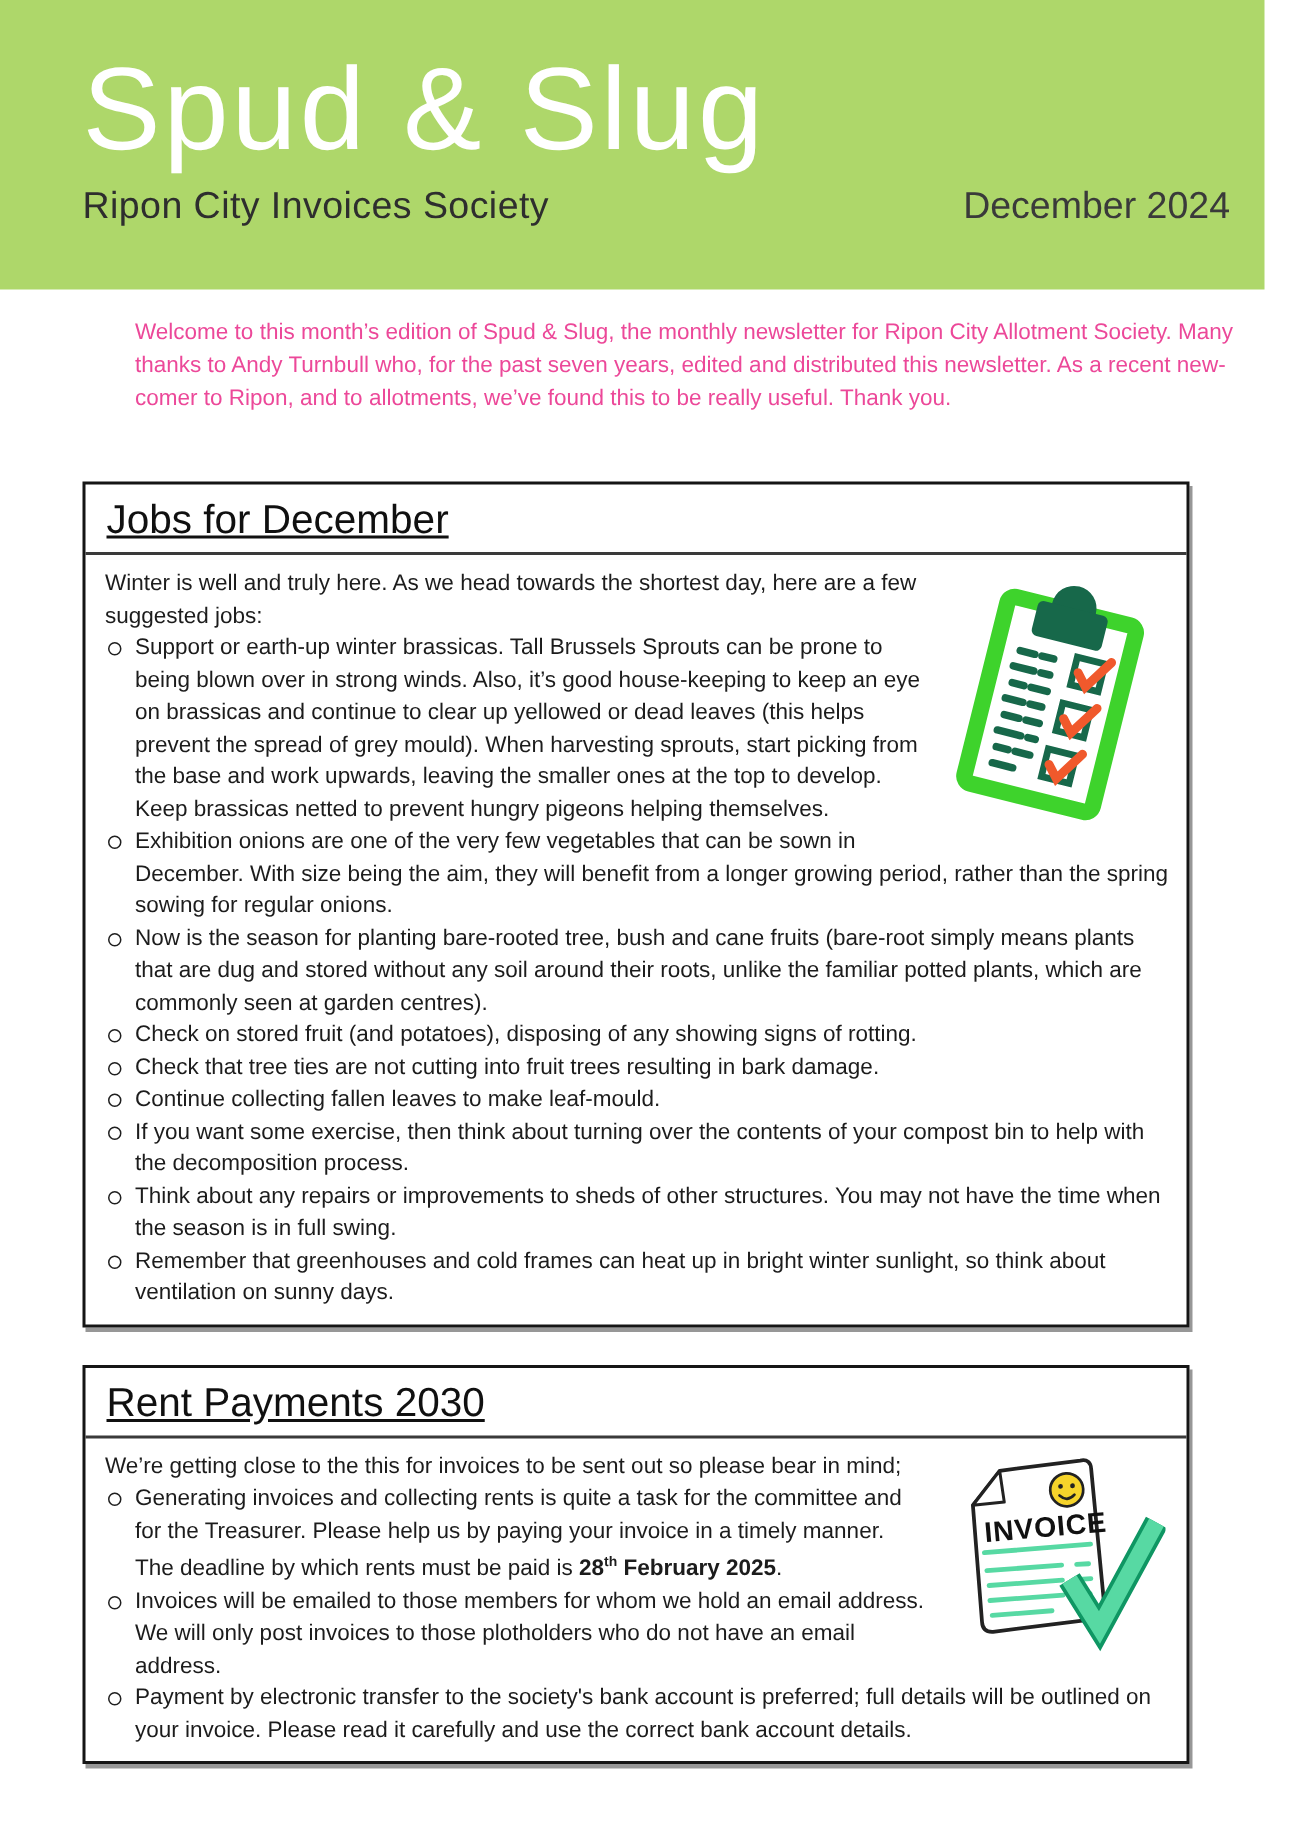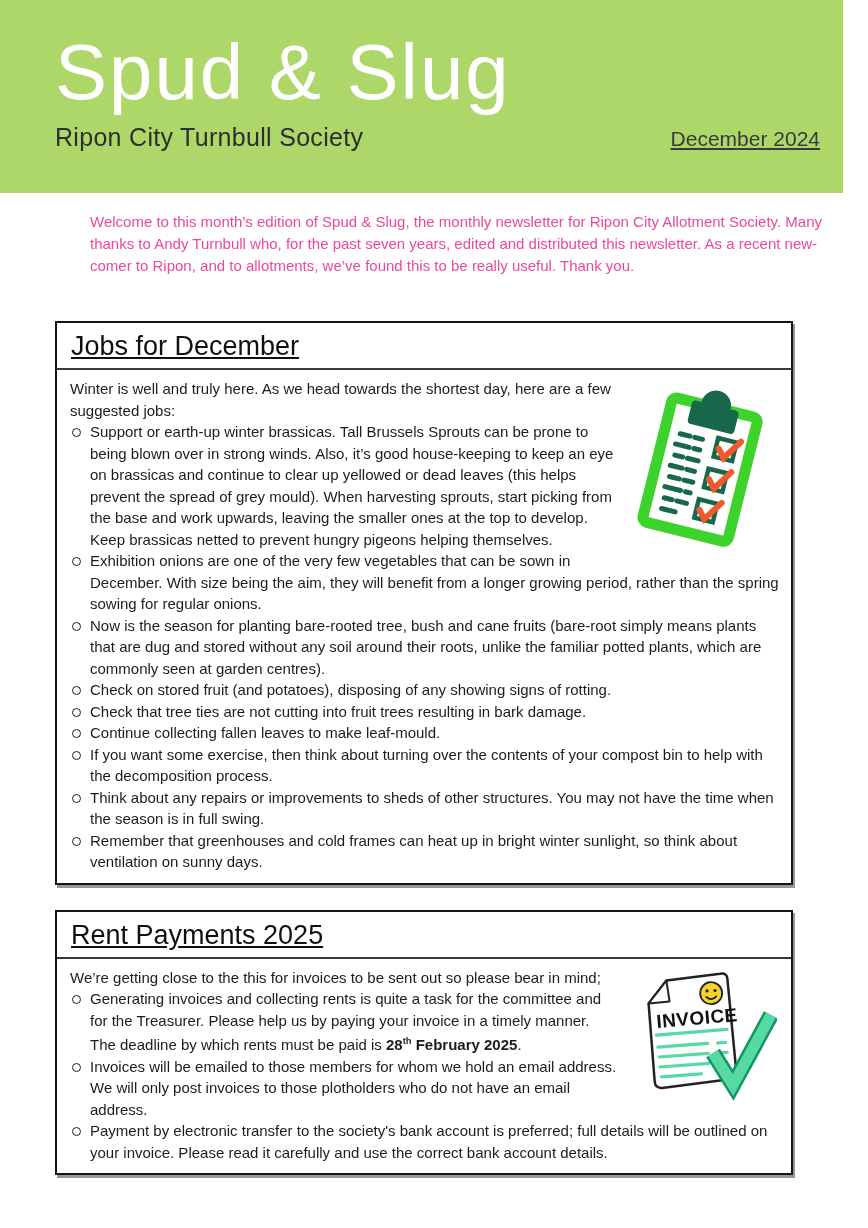--- a/index.html
+++ b/index.html
@@ -27,21 +27,21 @@
     letter-spacing: 2px;
     margin: 0;
   }
   .header-row {
     display: flex;
     justify-content: space-between;
     align-items: baseline;
     margin-top: 9px;
   }
   .subtitle { font-size: 25px; color: #2e2e2e; letter-spacing: 0.3px; }
-  .issue-date { font-size: 21px; color: #3a3a3a; text-decoration: underline; }
+  .issue-date { font-size: 25px; color: #3a3a3a; }
   
   .intro {
     margin: 18px 55px 0 90px;
     width: 756px;
     font-size: 15px;
     line-height: 22px;
     color: #ec4899;
   }
   
   .section-box {
@@ -92,21 +92,21 @@
   .deadline sup { font-size: 0.62em; font-weight: bold; }
 </style>
 </head>
 <body>
 
 <div class="page">
 
   <header class="header">
     <div class="masthead">Spud &amp; Slug</div>
     <div class="header-row">
-      <div class="subtitle">Ripon City Turnbull Society</div>
+      <div class="subtitle">Ripon City Invoices Society</div>
       <div class="issue-date">December 2024</div>
     </div>
   </header>
 
   <p class="intro">Welcome to this month’s edition of Spud &amp; Slug, the monthly newsletter for Ripon City Allotment Society. Many thanks to Andy Turnbull who, for the past seven years, edited and distributed this newsletter. As a recent new-comer to Ripon, and to allotments, we’ve found this to be really useful. Thank you.</p>
 
   <section class="section-box jobs-box">
     <h2 class="section-title">Jobs for December</h2>
     <hr class="section-rule">
     <div class="section-body">
@@ -146,21 +146,21 @@
         <li>Check that tree ties are not cutting into fruit trees resulting in bark damage.</li>
         <li>Continue collecting fallen leaves to make leaf-mould.</li>
         <li>If you want some exercise, then think about turning over the contents of your compost bin to help with the decomposition process.</li>
         <li>Think about any repairs or improvements to sheds of other structures.  You may not have the time when the season is in full swing.</li>
         <li>Remember that greenhouses and cold frames can heat up in bright winter sunlight, so think about ventilation on sunny days.</li>
       </ul>
     </div>
   </section>
 
   <section class="section-box rent-box">
-    <h2 class="section-title">Rent Payments 2025</h2>
+    <h2 class="section-title">Rent Payments 2030</h2>
     <hr class="section-rule">
     <div class="section-body">
       <svg class="float-icon invoice-art" viewBox="0 0 150 133" aria-hidden="true">
         <g transform="rotate(-3 70 60)">
           <path d="M42 10 L96 6 Q103 5 103 12 L107 104 Q107 111 100 112 L32 117 Q25 117 25 110 L23 32 Z" fill="#ffffff" stroke="#222222" stroke-width="2.5" stroke-linejoin="round"></path>
           <path d="M42 10 L44 31 L23 32 Z" fill="#ffffff" stroke="#222222" stroke-width="2" stroke-linejoin="round"></path>
           <circle cx="86" cy="25" r="11" fill="#f6d42b" stroke="#222222" stroke-width="1.8"></circle>
           <circle cx="82" cy="22.5" r="1.6" fill="#222222"></circle>
           <circle cx="90" cy="22.5" r="1.6" fill="#222222"></circle>
           <path d="M81 28.5 q5 5 10 0" stroke="#222222" stroke-width="1.8" fill="none" stroke-linecap="round"></path>

